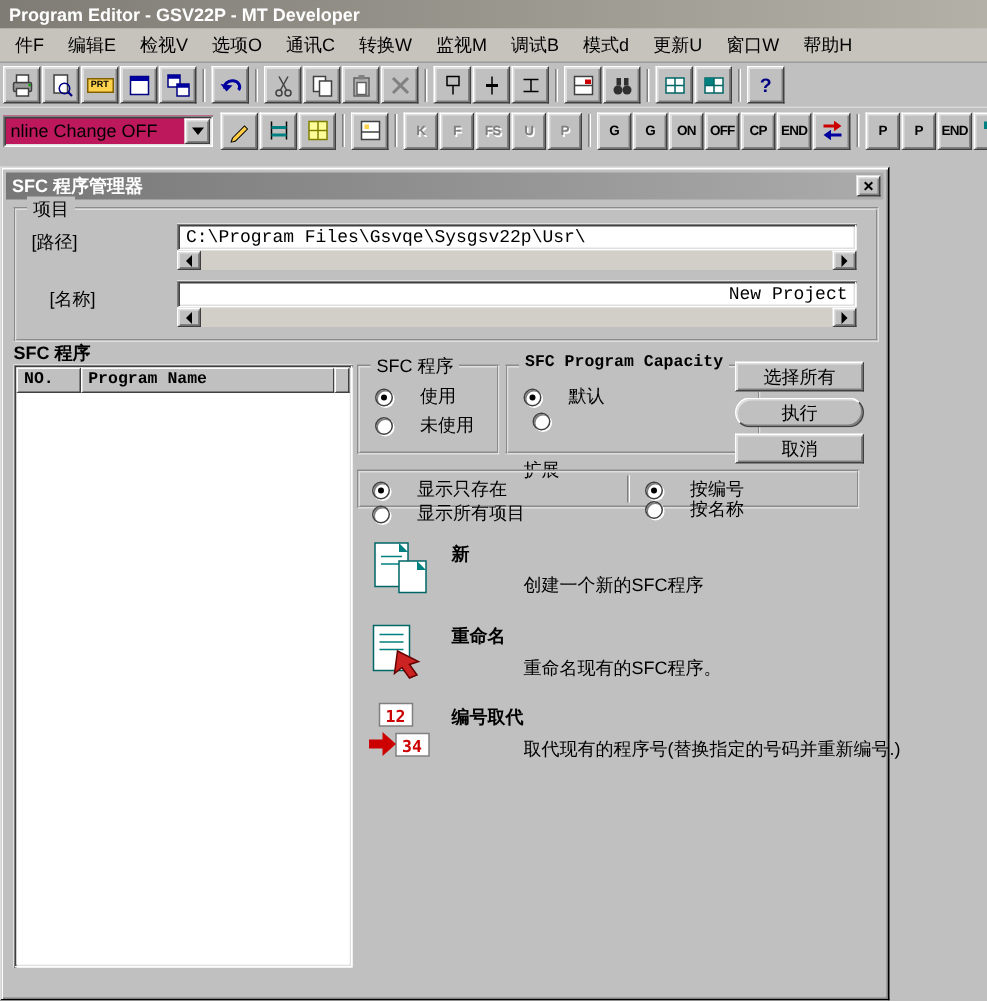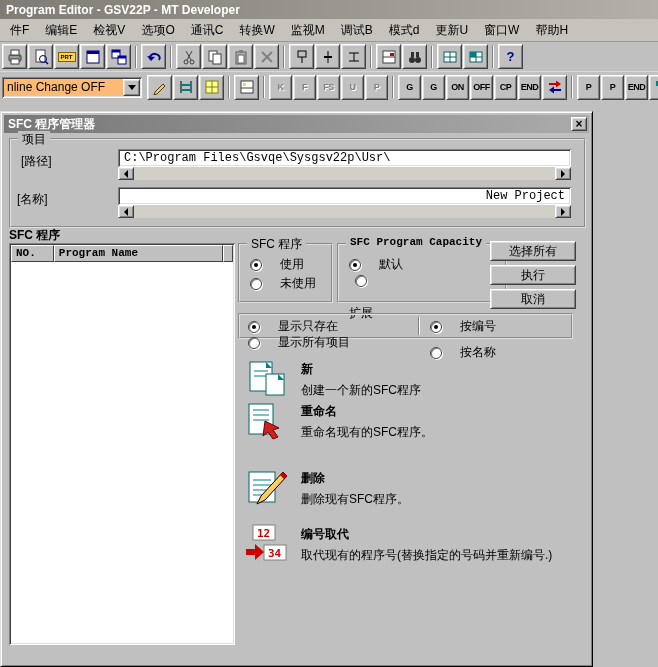--- a/index.html
+++ b/index.html
@@ -46,21 +46,21 @@
     font-family:inherit; cursor:default;
   }
   .tb svg { display:block; }
   .tb-letter { width:23px; font-size:9px; font-weight:bold; letter-spacing:-0.5px; }
   .tb-disabled { color:#808080; text-shadow:1px 1px 0 #ffffff; }
   .tb-help { font-weight:bold; font-size:13px; color:#000080; }
   .prt-label { font-size:6px; font-weight:bold; background:#ffd24d; border:1px solid #806000; padding:1px 2px; }
   .sep { width:2px; height:22px; border-left:1px solid #808080; border-right:1px solid #ffffff; margin:0 3px; flex:none; }
 
   .combo { display:flex; align-items:center; width:140px; height:21px; flex:none;
-    background:#fdba74;
+    background:#be185d;
     box-shadow: inset 1px 1px 0 #808080, inset -1px -1px 0 #ffffff,
                 inset 2px 2px 0 #404040, inset -2px -2px 0 #dfdfdf;
     padding-left:5px; margin-right:4px; font-size:12px; white-space:nowrap; overflow:hidden;
   }
   .combo-btn { margin-left:auto; width:17px; height:17px; margin-right:2px;
     display:flex; align-items:center; justify-content:center; flex:none; }
   .tri-down { width:0; height:0; border:4px solid transparent; border-top:5px solid #000; margin-top:4px; }
 
   
   .dialog {
@@ -123,27 +123,27 @@
     display:flex; align-items:center; justify-content:center; font-size:12px; cursor:default; }
 
   .display-box { position:absolute; left:234px; top:180px; width:335px; height:26px;
     border:2px groove #dfdfdf; }
   .vdivider { position:absolute; left:178px; top:2px; bottom:2px; width:2px;
     border-left:1px solid #808080; border-right:1px solid #ffffff; }
 
   .actions { position:absolute; left:234px; top:0; width:350px; height:100%; }
   .action-row { position:absolute; left:0; width:100%; display:flex; gap:10px; padding-left:7px; }
   .action-row:nth-child(1){ top:226px; }
-  .action-row:nth-child(2){ top:268px; }
+  .action-row:nth-child(2){ top:281px; }
   .action-row:nth-child(3){ top:335px; }
   .action-row:nth-child(4){ top:391px; }
   .action-row:nth-child(5){ top:453px; }
   .action-icon { width:46px; height:42px; flex:none; }
   .action-title { font-weight:bold; margin:2px 0 5px 0; }
-  .action-desc { line-height:15px; width:286px; }
+  .action-desc { line-height:15px; width:286px;margin-left:48px; }
 </style>
 </head>
 <body>
 
 <div class="titlebar">
   <span>Program Editor - GSV22P - MT Developer</span>
 </div>
 
 <div class="menubar">
     <span class="menu-item">件F</span>
@@ -375,21 +375,21 @@
       <div class="field" style="left:107px; top:9px; width:453px;"><span>C:\Program Files\Gsvqe\Sysgsv22p\Usr\</span></div>
       <div class="hscroll" style="left:107px; top:27px; width:453px;">
         <span class="scroll-btn raised">
             <span class="arr-left"></span>
           </span>
         <span class="scroll-track"></span>
         <span class="scroll-btn raised">
             <span class="arr-right"></span>
           </span>
       </div>
-      <span class="static-label" style="left:6px; top:51px;">[名称]</span>
+      <span class="static-label" style="left:22px; top:51px;">[名称]</span>
       <div class="field" style="left:107px; top:47px; width:453px;text-align:right;"><span>New Project</span></div>
       <div class="hscroll" style="left:107px; top:65px; width:453px;">
         <span class="scroll-btn raised">
             <span class="arr-left"></span>
           </span>
         <span class="scroll-track"></span>
         <span class="scroll-btn raised">
             <span class="arr-right"></span>
           </span>
       </div>
@@ -425,42 +425,42 @@
       </label>
       <label class="radio-row" style="left:10px; top:30px;flex-direction:column;">
         <span class="radio"></span>
         <span>扩展</span>
       </label>
     </div>
 
     <button class="btn" style="left:486px; top:108px;">
         <span>选择所有</span>
       </button>
-    <button class="btn" style="left:486px; top:132px;">
+    <button class="btn" style="left:486px; top:132px;border-radius:10px;">
         <span>执行</span>
       </button>
     <button class="btn" style="left:486px; top:156px;">
         <span>取消</span>
       </button>
 
     <div class="display-box">
       <label class="radio-row" style="left:8px; top:3px;">
         <span class="radio checked"></span>
         <span>显示只存在</span>
       </label>
       <label class="radio-row" style="left:8px; top:19px;">
         <span class="radio"></span>
         <span>显示所有项目</span>
       </label>
       <span class="vdivider"></span>
       <label class="radio-row" style="left:190px; top:3px;">
         <span class="radio checked"></span>
         <span>按编号</span>
       </label>
-      <label class="radio-row" style="left:190px; top:29px;">
+      <label class="radio-row" style="left:190px; top:16px;">
         <span class="radio"></span>
         <span>按名称</span>
       </label>
     </div>
 
     <div class="actions">
         <div class="action-row">
           <div class="action-icon"><svg width="44" height="40" viewBox="0 0 44 40">
               <rect x="5" y="3" width="22" height="29" fill="#fff" stroke="#006666"></rect>
               <path d="M21 3 l6 6 h-6 z" fill="#008080"></path>
@@ -482,32 +482,20 @@
               <line x1="8" y1="19" x2="24" y2="19" stroke="#008080"></line>
               <path d="M20 20 l14 7 -6 2 5 7 -5 2 -5 -7 -5 4 z" fill="#cc2222" stroke="#660000"></path>
             </svg></div>
           <div class="action-text">
             <div class="action-title">重命名</div>
             <div class="action-desc">重命名现有的SFC程序。</div>
           </div>
         </div>
         <div class="action-row">
           <div class="action-icon"><svg width="44" height="40" viewBox="0 0 44 40">
-              <rect x="4" y="4" width="26" height="30" fill="#fff" stroke="#006666"></rect>
-              <path d="M8 12 h18 M8 17 h18 M8 22 h18 M8 27 h12" stroke="#008080" fill="none"></path>
-              <path d="M38 4 L16 28 l-4 8 8 -4 L42 8 z" fill="#ffcc66" stroke="#000"></path>
-              <path d="M38 4 l4 4 -3 3 -4 -4 z" fill="#cc0000"></path>
-            </svg></div>
-          <div class="action-text">
-            <div class="action-title">删除</div>
-            <div class="action-desc">删除现有SFC程序。</div>
-          </div>
-        </div>
-        <div class="action-row">
-          <div class="action-icon"><svg width="44" height="40" viewBox="0 0 44 40">
               <rect x="8" y="1" width="22" height="15" fill="#fff" stroke="#808080"></rect>
               <text x="12" y="13" font-size="11" font-weight="bold" fill="#cc0000" font-family="monospace">12</text>
               <rect x="19" y="21" width="22" height="15" fill="#fff" stroke="#808080"></rect>
               <text x="23" y="33" font-size="11" font-weight="bold" fill="#cc0000" font-family="monospace">34</text>
               <path d="M1 25 h9 v-5 l9 8 -9 8 v-5 h-9 z" fill="#cc0000"></path>
             </svg></div>
           <div class="action-text">
             <div class="action-title">编号取代</div>
             <div class="action-desc">取代现有的程序号(替换指定的号码并重新编号.)</div>
           </div>

